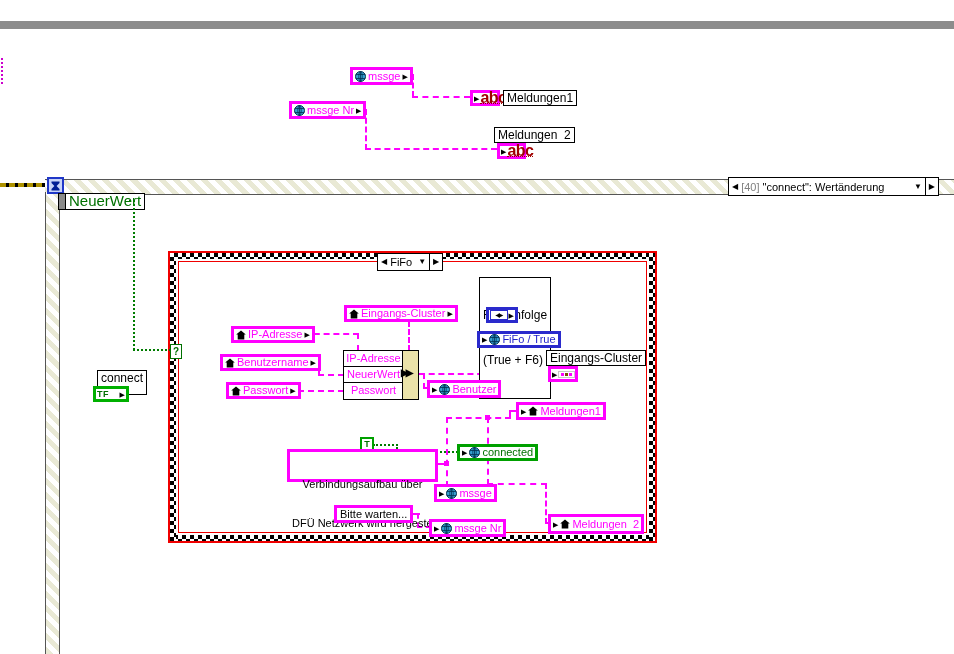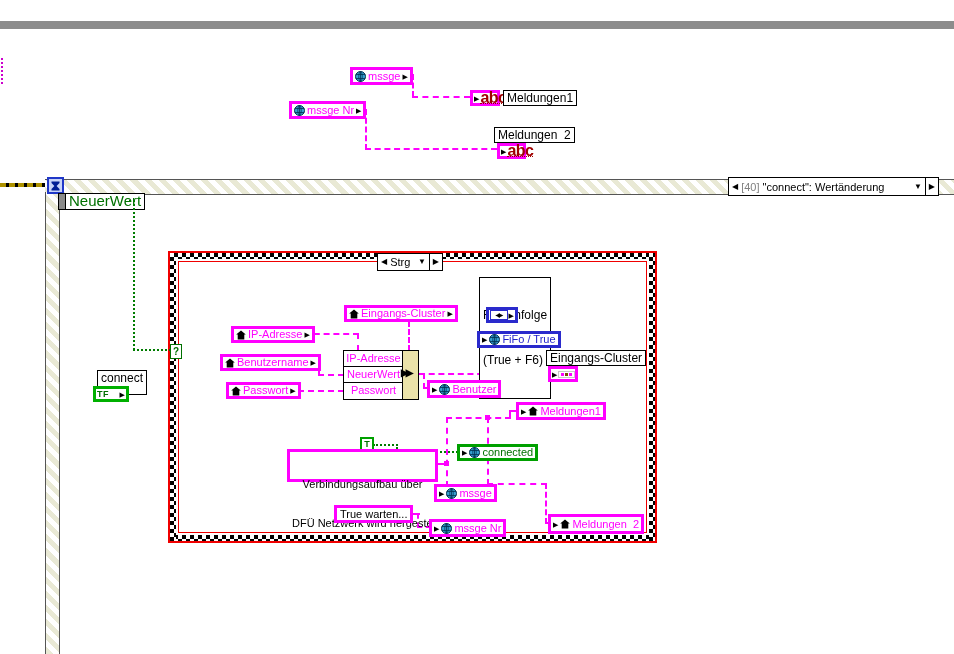--- a/index.html
+++ b/index.html
@@ -143,21 +143,21 @@
     <div class="ck" style="right:0;top:0;bottom:0;width:6px;"></div>
     <div class="case-inner"></div>
   </div>
 
   <div class="wh gn" style="left:129px;top:200px;width:6px;"></div>
   <div class="wv gn" style="left:133px;top:200px;height:150px;"></div>
   <div class="wh gn" style="left:133px;top:349px;width:38px;"></div>
 
   <div class="sel" style="left:377px;top:253px;width:66px;height:18px;">
     <span class="arr">◀</span>
-    <span>Strg</span>
+    <span>FiFo</span>
     <span class="sp"></span>
     <span class="arr">▼</span>
     <span class="seg arr">▶</span>
   </div>
 
   <div style="position:absolute;left:170px;top:344px;width:12px;height:15px;background:#fff;
               border:1px solid #007000;box-sizing:border-box;color:#007000;font-size:10px;
               font-weight:bold;display:flex;align-items:center;justify-content:center;">?</div>
 
   <div class="wv" style="left:408px;top:321px;height:30px;"></div>
@@ -297,21 +297,21 @@
 
   <div class="g" style="left:434px;top:484px;height:18px;">
     <span class="tri">▶</span>
     <span style="display:flex;"><svg width="11" height="11" viewBox="0 0 11 11">
           <circle cx="5.5" cy="5.5" r="5" fill="#35A0D0" stroke="#003050"></circle>
           <path d="M5.5.5v10M.8 3.5h9.4M.8 7.5h9.4M5.5.5c2.3 1.5 2.3 8.5 0 10M5.5.5c-2.3 1.5-2.3 8.5 0 10" stroke="#003050" stroke-width=".8" fill="none"></path>
         </svg></span>
     <span>mssge</span>
   </div>
 
-  <div class="sc" style="left:334px;top:505px;height:18px;line-height:12px;padding:0 3px;">True warten...</div>
+  <div class="sc" style="left:334px;top:505px;height:18px;line-height:12px;padding:0 3px;">Bitte warten...</div>
 
   <div class="g" style="left:429px;top:519px;height:18px;">
     <span class="tri">▶</span>
     <span style="display:flex;"><svg width="11" height="11" viewBox="0 0 11 11">
           <circle cx="5.5" cy="5.5" r="5" fill="#35A0D0" stroke="#003050"></circle>
           <path d="M5.5.5v10M.8 3.5h9.4M.8 7.5h9.4M5.5.5c2.3 1.5 2.3 8.5 0 10M5.5.5c-2.3 1.5-2.3 8.5 0 10" stroke="#003050" stroke-width=".8" fill="none"></path>
         </svg></span>
     <span>mssge Nr</span>
   </div>
 

